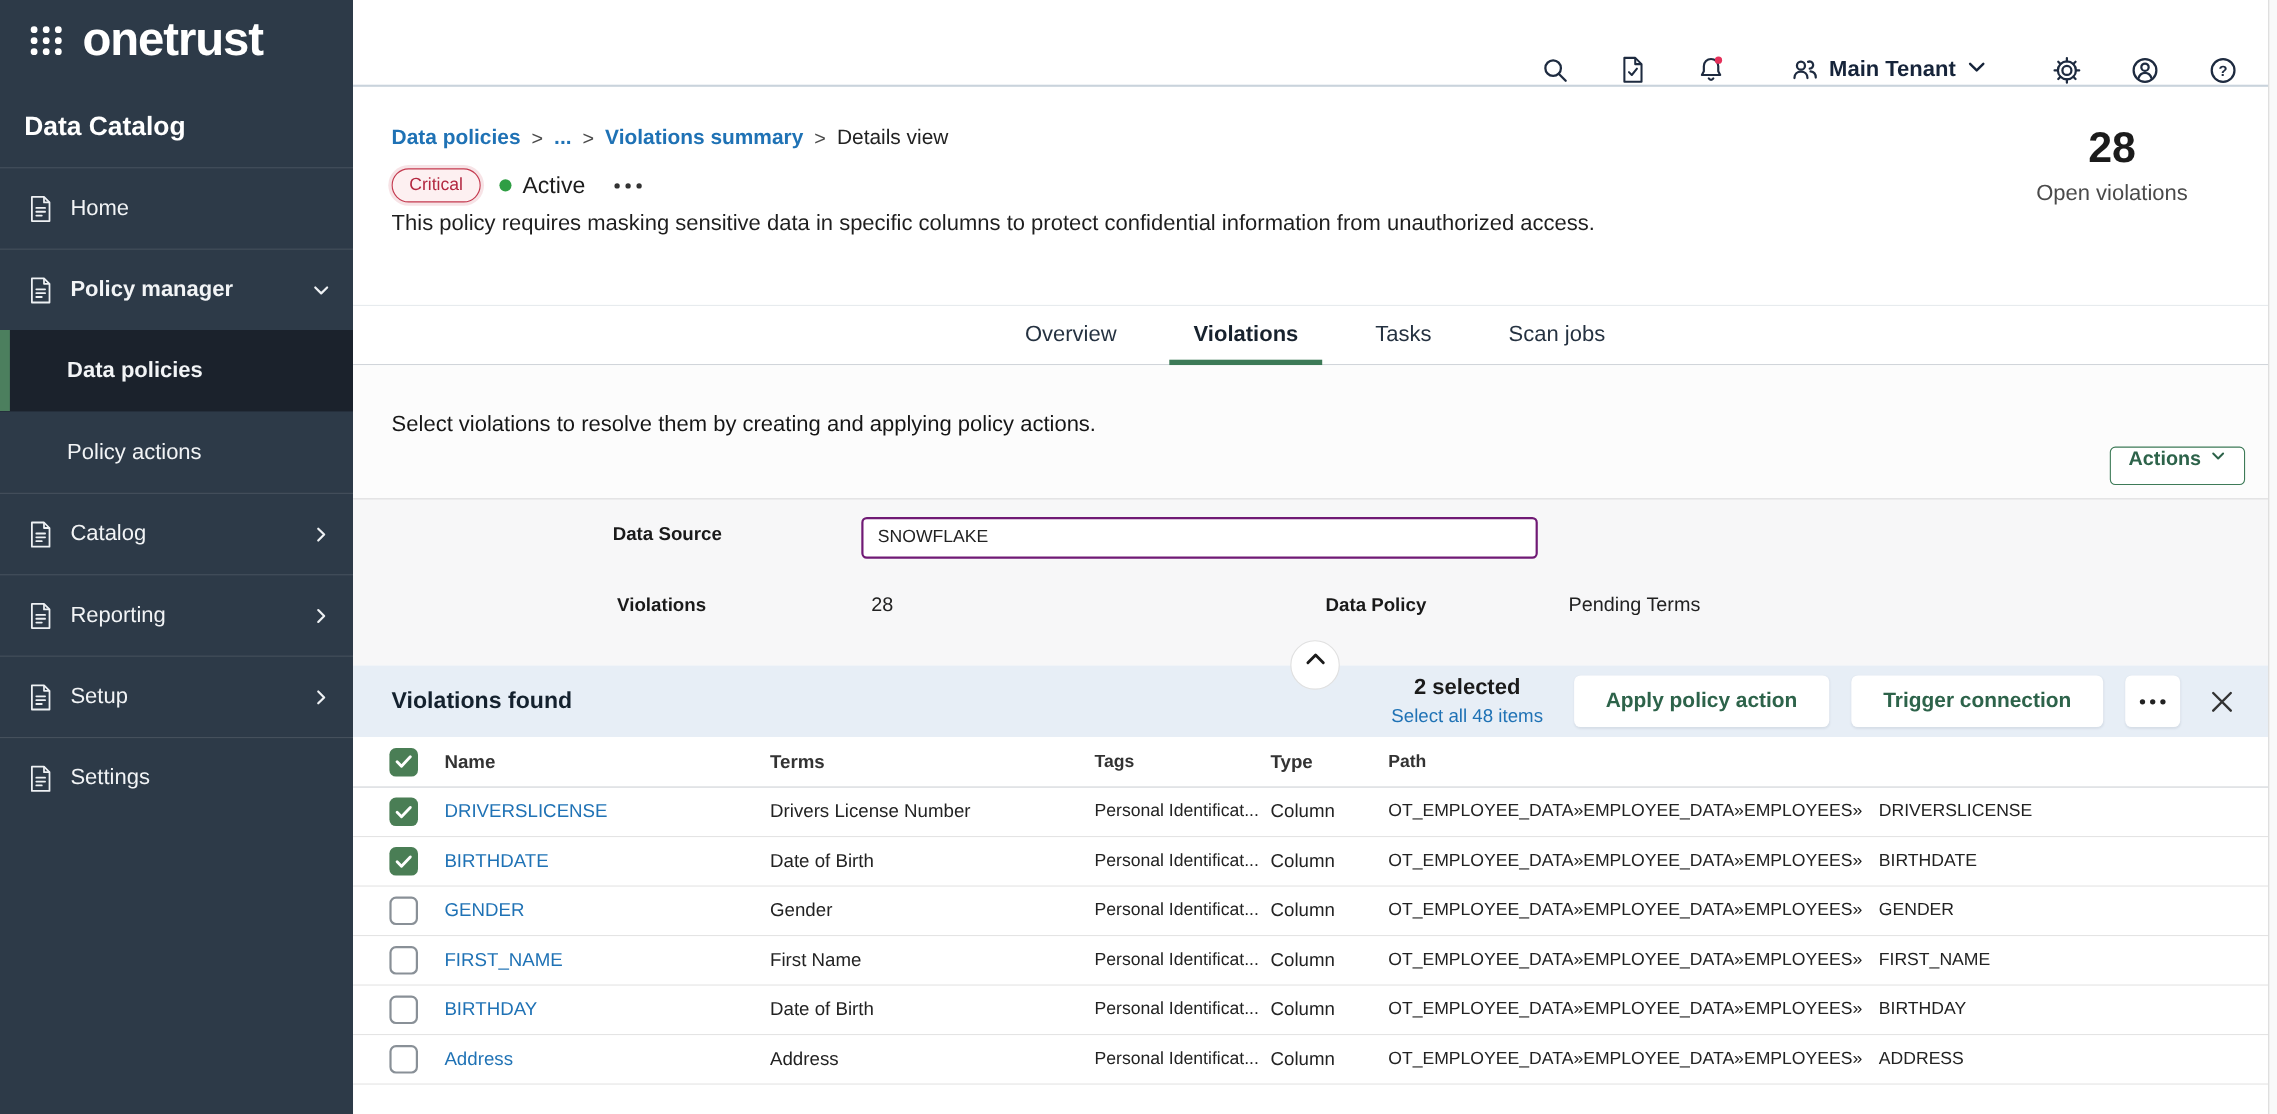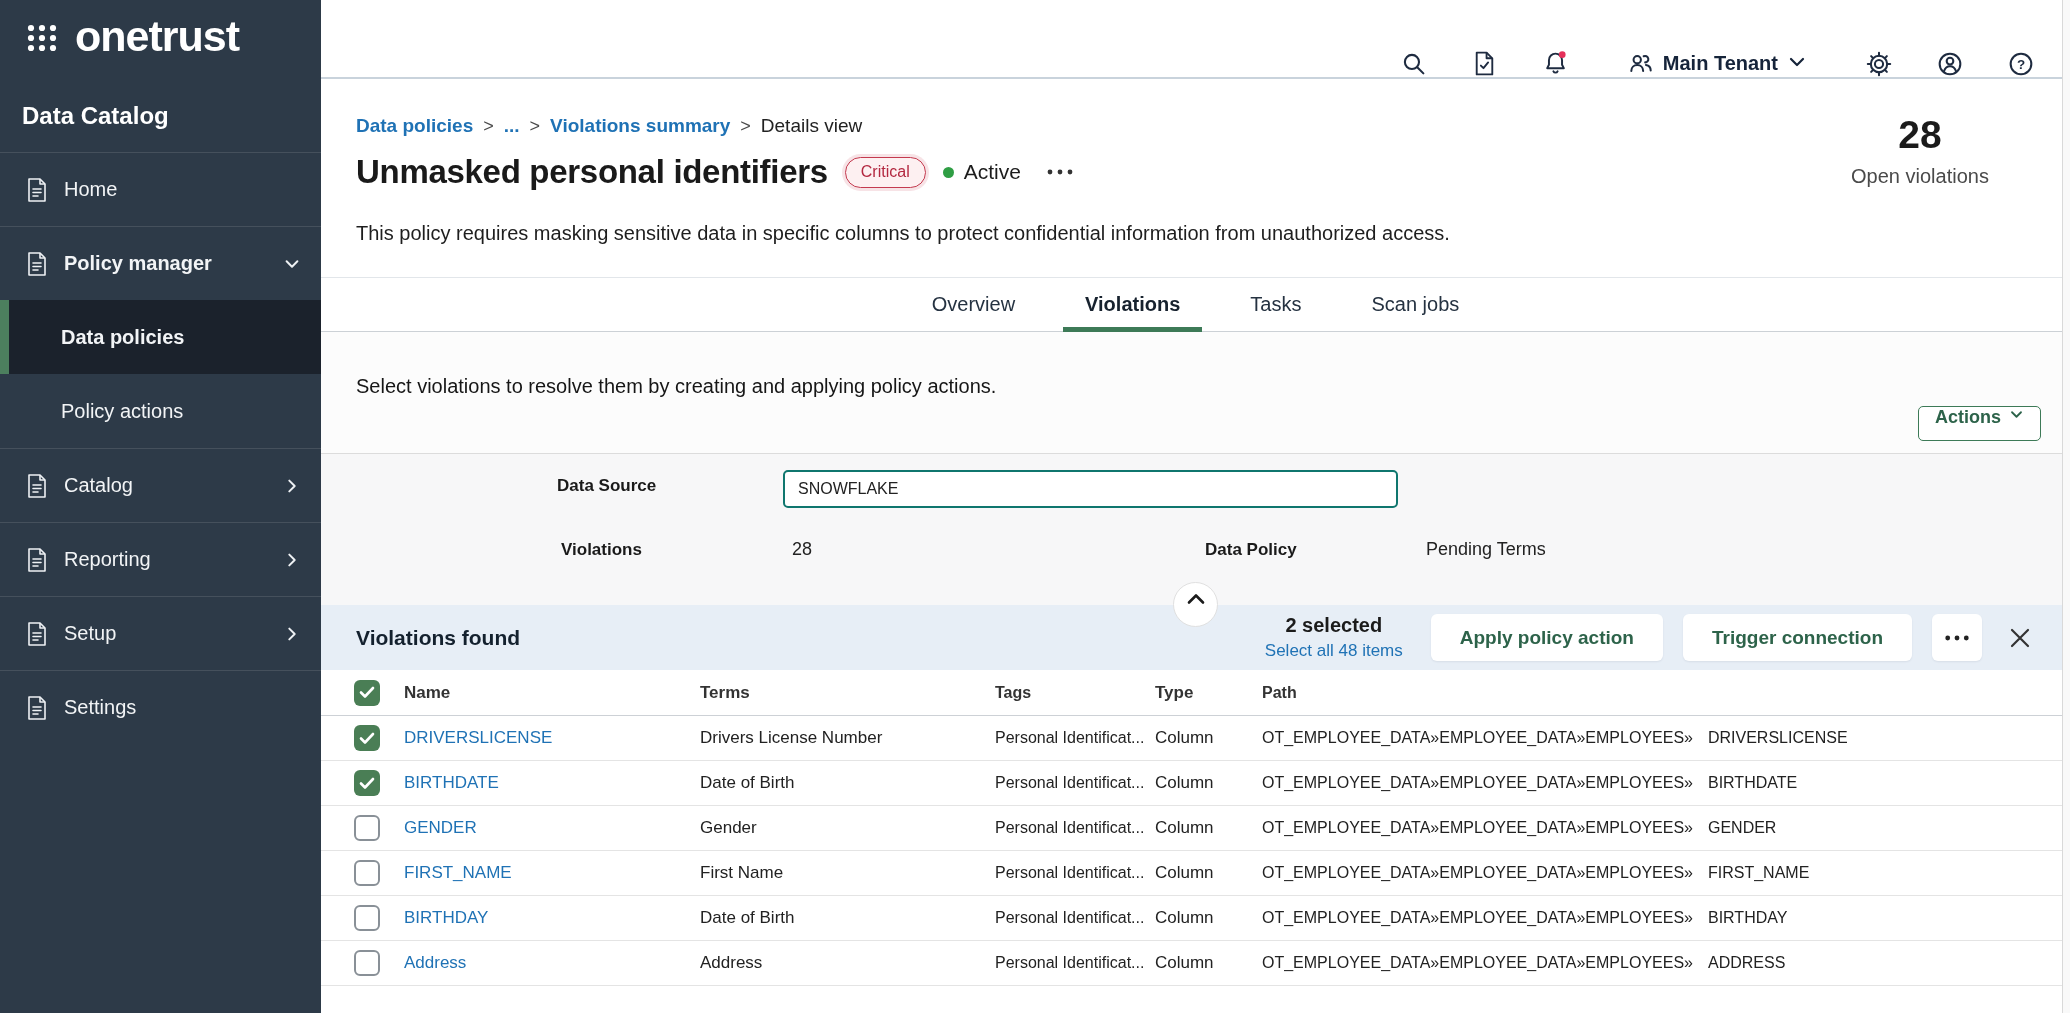--- a/index.html
+++ b/index.html
@@ -42,21 +42,21 @@
   .crumb-sep { color:#4a4a4a; font-size:18px; }
   .title-row { display:flex; align-items:center; gap:17px; margin-top:16px; }
   .page-title { font-size:33px; font-weight:600; color:#1a1a1a; letter-spacing:-0.3px; }
   .sev-badge { height:31px; display:inline-flex; align-items:center; padding:0 15px;
     border:1px solid #c43a4f; border-radius:16px; background:#fdf0f1; color:#b32840;
     font-size:16px; box-shadow:0 0 0 3px rgba(196,58,79,0.14); }
   .status-wrap { display:flex; align-items:center; gap:10px; }
   .status-dot { width:11px; height:11px; border-radius:50%; background:#2f9e44; }
   .status-text { font-size:21px; color:#1c1c1c; }
   .more-dots { margin-left:8px; cursor:pointer; display:flex; align-items:center; }
-  .page-desc { margin-top:31px; font-size:20px; color:#1e1e1e; }
+  .page-desc { margin-top:8px; font-size:20px; color:#1e1e1e; }
   .stat { position:absolute; top:34px; right:60px; width:180px; text-align:center; }
   .stat-num { font-size:39px; font-weight:600; color:#1b1b1b; }
   .stat-label { font-size:20px; color:#4a4a4a; margin-top:8px; }
 
   
   .tabs { height:55px; display:flex; justify-content:center; align-items:stretch; gap:26px;
     border-top:1px solid #e2e6ea; border-bottom:1px solid #ccd1d6; background:#fff; }
   .tab { display:flex; align-items:center; padding:0 22px; font-size:20px; color:#253241;
     cursor:pointer; position:relative; }
   .tab.active { font-weight:700; color:#17222e; }
@@ -69,21 +69,21 @@
   .actions-btn { position:absolute; right:29px; top:74px; height:35px; padding:0 16px;
     background:#fff; border:1px solid #3d7a57; border-radius:5px; color:#2d634a;
     font-size:18px; font-weight:700; display:flex; align-items:flex-start; gap:8px;
     cursor:pointer; font-family:inherit; }
 
   
   .fields { position:relative; height:152px; background:#f7f7f8; border-top:1px solid #dcdcdc; }
   .f-label { position:absolute; font-size:17px; font-weight:700; color:#1a1a1a; }
   .f-value { position:absolute; font-size:18px; color:#222; }
   .ds-input { position:absolute; left:462px; top:16px; width:615px; height:38px;
-    border:2px solid #0f766e; border-radius:5px; background:#fff; padding:0 13px;
+    border:2px solid #701a75; border-radius:5px; background:#fff; padding:0 13px;
     font-size:16px; color:#222; font-family:inherit; }
   .collapse-tab { position:absolute; left:852px; top:-23px; width:45px; height:45px;
     background:#fff; border:1px solid #e0e0e0; border-radius:50%; z-index:5;
     display:flex; align-items:flex-start; justify-content:center; cursor:pointer; }
   .collapse-tab svg { margin-top:10px; }
 
   
   .selbar { position:relative; height:65px; background:#e7eef6; display:flex;
     align-items:center; justify-content:space-between; padding:0 38px 0 35px; }
   .selbar-title { font-size:21px; font-weight:700; color:#14212e; }
@@ -276,21 +276,20 @@
       <div class="breadcrumb" id="breadcrumb">
           <span class="crumb-link">Data policies</span>
           <span class="crumb-sep">&gt;</span>
           <span class="crumb-link">...</span>
           <span class="crumb-sep">&gt;</span>
           <span class="crumb-link">Violations summary</span>
           <span class="crumb-sep">&gt;</span>
           <span class="crumb-current">Details view</span>
         </div>
       <div class="title-row">
-        <h1 class="page-title">Unmasked personal identifiers</h1>
         <span class="sev-badge">Critical</span>
         <span class="status-wrap">
           <span class="status-dot"></span>
           <span class="status-text">Active</span>
         </span>
         <span class="more-dots">
           <svg width="28" height="8" viewBox="0 0 28 8">
               <g fill="#333">
             <circle cx="4" cy="4" r="2.4"></circle>
                 <circle cx="14" cy="4" r="2.4"></circle>

